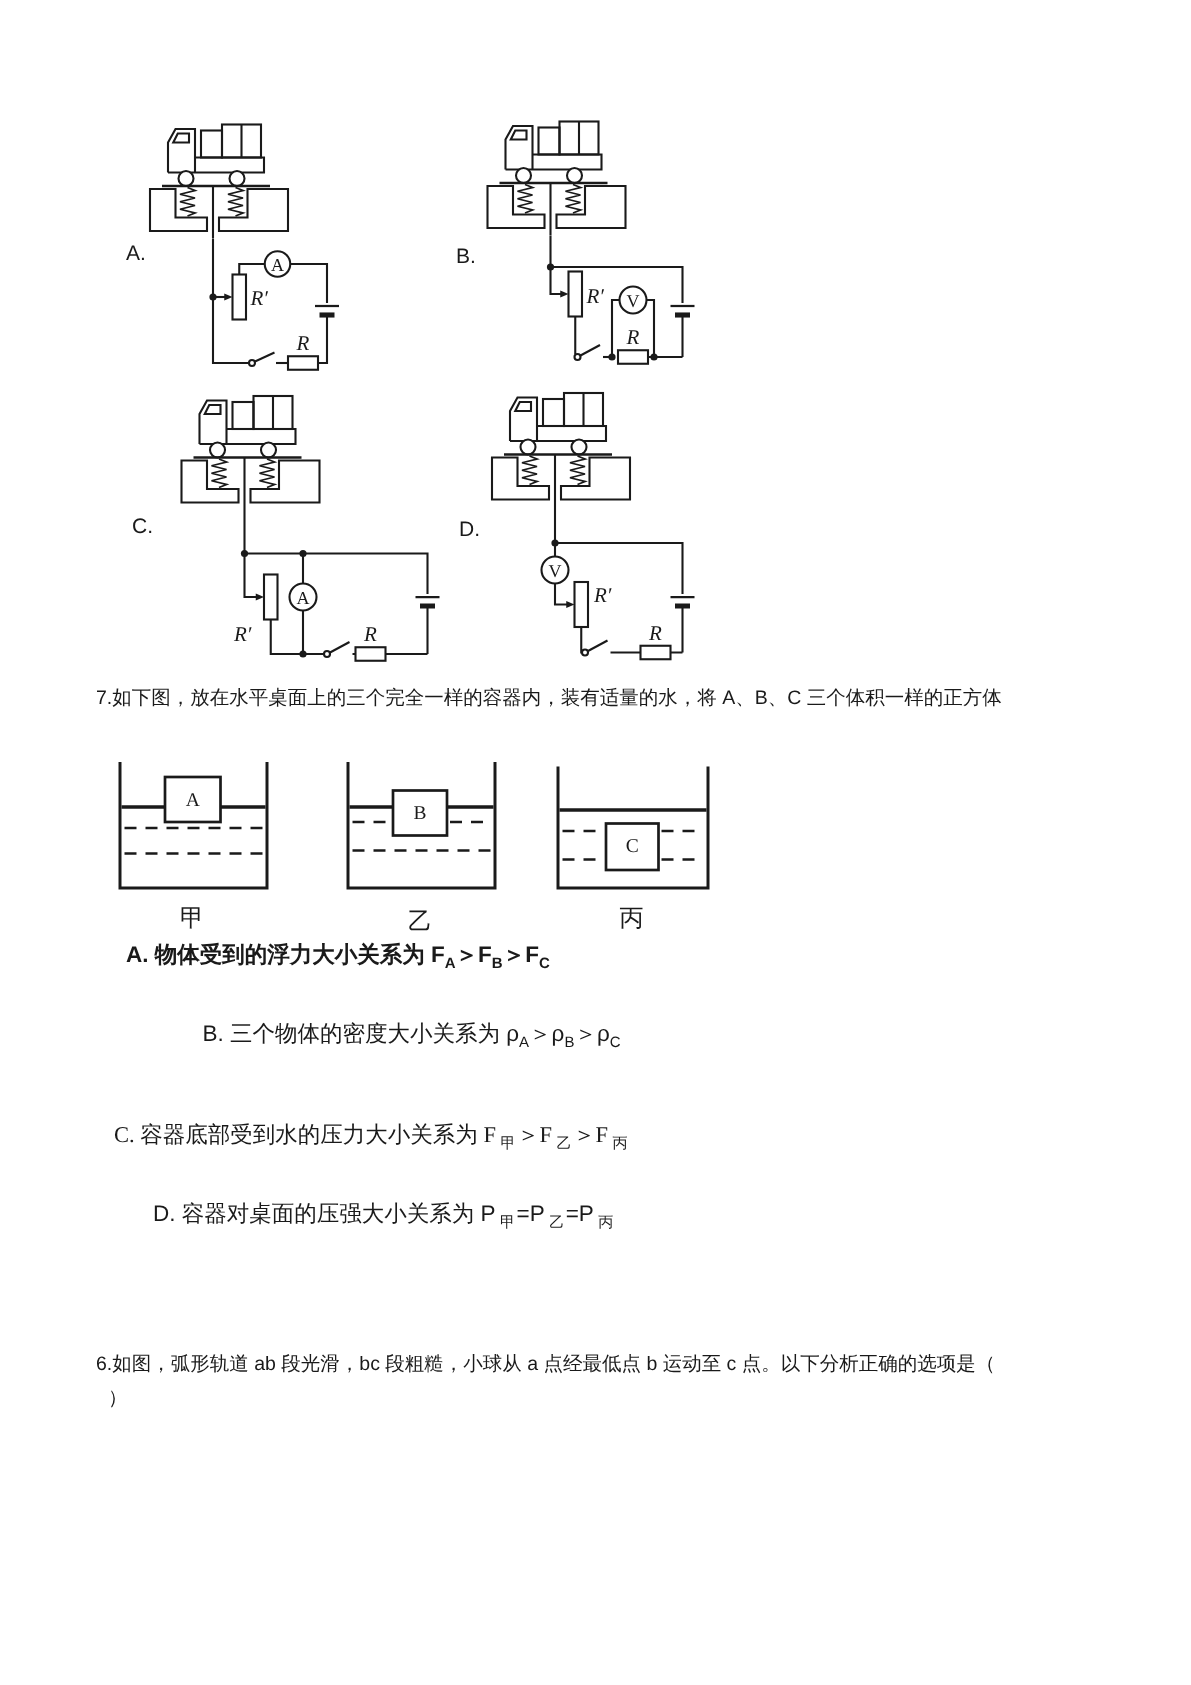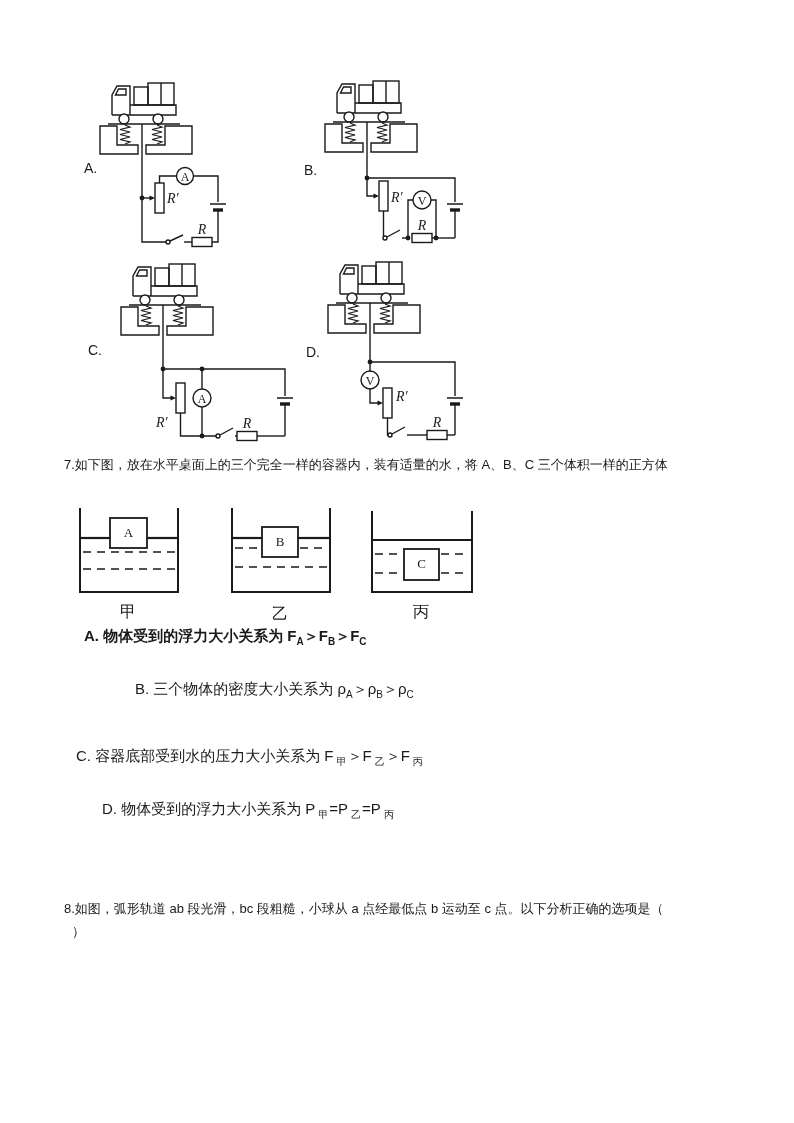--- a/index.html
+++ b/index.html
@@ -197,22 +197,22 @@
       <line x1="371" y1="68" x2="399" y2="68" stroke-width="1.6" stroke-dasharray="8 6"></line>
     </g>
     <text class="cube-letter" x="351.5" y="63" text-anchor="middle">C</text>
     <text class="caption" x="351" y="112" text-anchor="middle">丙</text>
   </svg>
 
   <div class="opt" style="left:84px;top:627px;font-weight:bold;"><span>A. 物体受到的浮力大小关系为 F</span><span class="sub">A</span><span>＞F</span><span class="sub">B</span><span>＞F</span><span class="sub">C</span></div>
 
   <div class="opt" style="left:135px;top:680px;text-align:center;"><span>B. 三个物体的密度大小关系为 ρ</span><span class="sub">A</span><span>＞ρ</span><span class="sub">B</span><span>＞ρ</span><span class="sub">C</span></div>
 
-  <div class="opt" style="left:76px;top:747px;"><span>C. 容器底部受到水的压力大小关系为 F</span><span class="sub sp">甲</span><span>＞F</span><span class="sub sp">乙</span><span>＞F</span><span class="sub sp">丙</span></div>
-
-  <div class="opt" style="left:102px;top:800px;"><span>D. 物体受到的浮力大小关系为 P</span><span class="sub sp">甲</span><span>=P</span><span class="sub sp">乙</span><span>=P</span><span class="sub sp">丙</span></div>
+  <div class="opt" style="left:76px;top:747px;font-family:Liberation Serif, serif;"><span>C. 容器底部受到水的压力大小关系为 F</span><span class="sub sp">甲</span><span>＞F</span><span class="sub sp">乙</span><span>＞F</span><span class="sub sp">丙</span></div>
+
+  <div class="opt" style="left:102px;top:800px;"><span>D. 容器对桌面的压强大小关系为 P</span><span class="sub sp">甲</span><span>=P</span><span class="sub sp">乙</span><span>=P</span><span class="sub sp">丙</span></div>
 
   <div class="txt txt8" style="left:64px;top:897px;">
-    <div>8.如图，弧形轨道 ab 段光滑，bc 段粗糙，小球从 a 点经最低点 b 运动至 c 点。以下分析正确的选项是（</div>
+    <div>6.如图，弧形轨道 ab 段光滑，bc 段粗糙，小球从 a 点经最低点 b 运动至 c 点。以下分析正确的选项是（</div>
     <div style="margin-left:8px;">）</div>
   </div>
 
 </div>
 
 </body></html>

